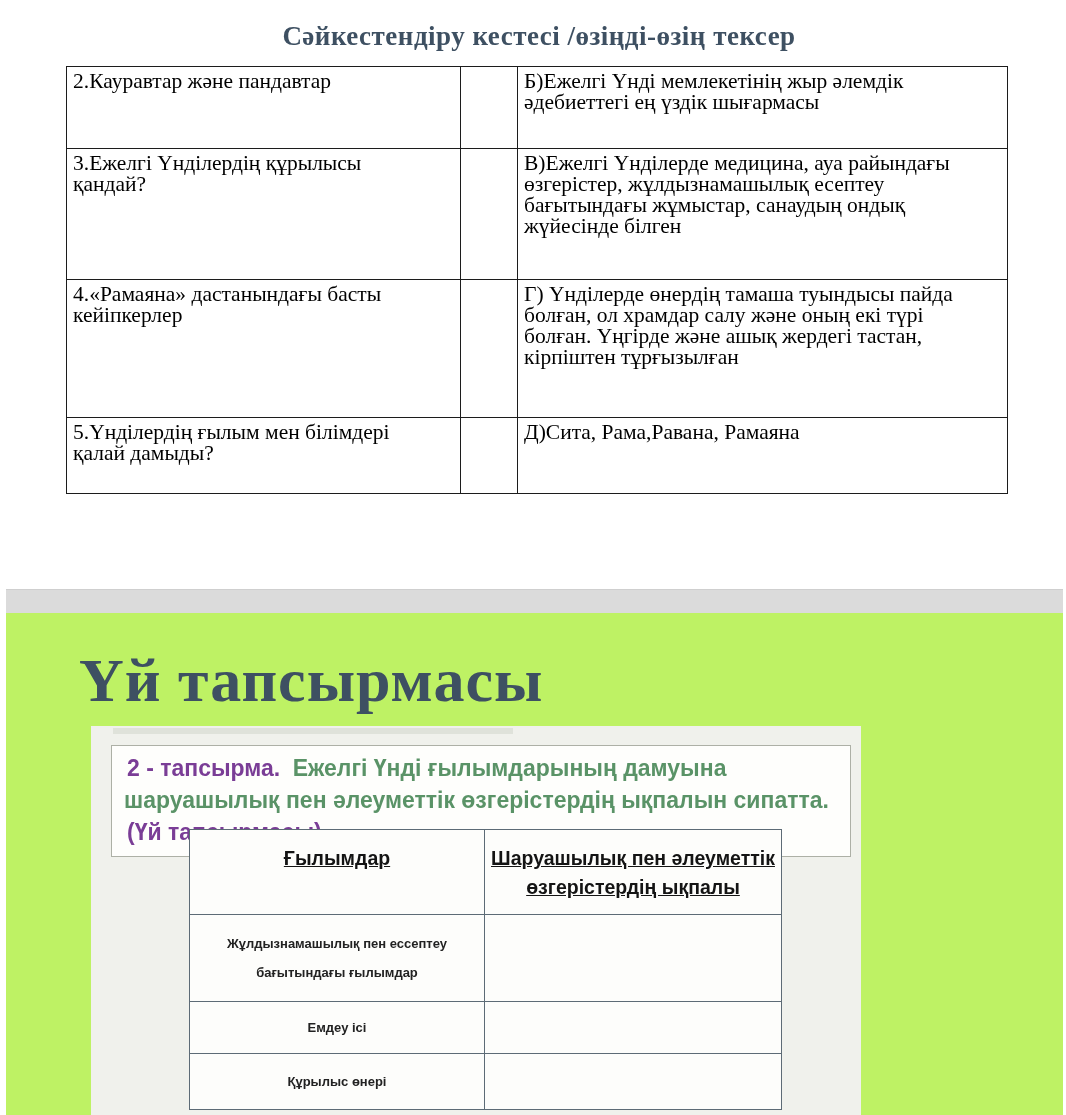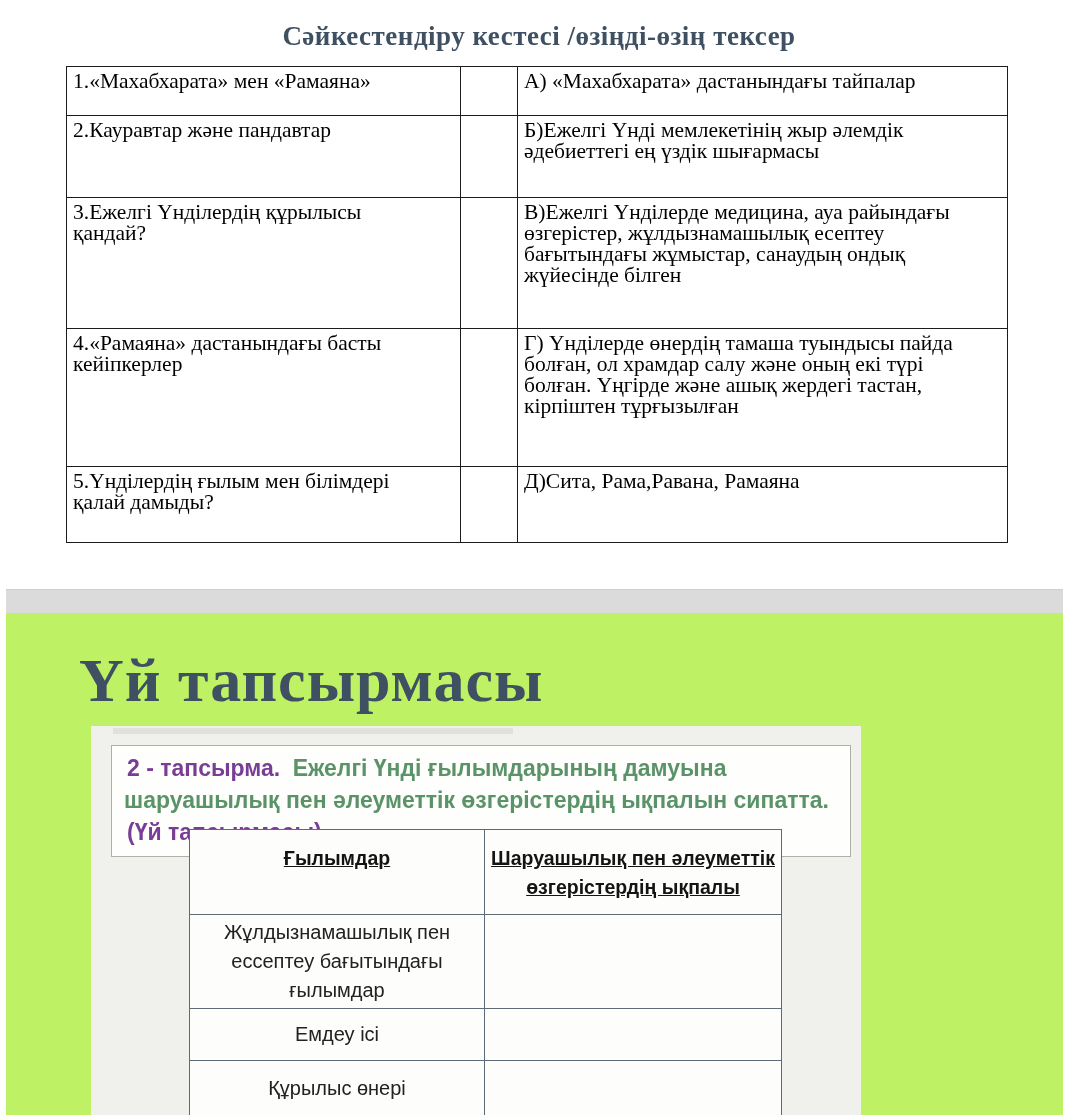--- a/index.html
+++ b/index.html
@@ -135,22 +135,22 @@
     font-weight: bold;
     font-size: 19.5px;
     line-height: 29px;
     color: #141414;
     height: 85px;
     text-decoration: underline;
   }
   table.hw-table td {
     vertical-align: middle;
     text-align: center;
-    font-weight: 400;
-    font-size: 20px;
+    font-weight: 700;
+    font-size: 13px;
     line-height: 29px;
     color: #222222;
   }
   tr.hr1 { height: 87px; }
   tr.hr2 { height: 52px; }
   tr.hr3 { height: 56px; }
 </style>
 </head>
 <body>
 
@@ -158,25 +158,20 @@
 
   <h1 class="title">Сәйкестендіру кестесі  /өзіңді-өзің тексер</h1>
 
   <table class="match-table">
     <colgroup>
         <col class="c1">
         <col class="c2">
         <col class="c3">
       </colgroup>
     <tbody>
-      <tr class="r1">
-        <td class="qcell">1.«Махабхарата» мен «Рамаяна»</td>
-        <td class="acell"></td>
-        <td class="vcell">А) «Махабхарата» дастанындағы тайпалар</td>
-      </tr>
       <tr class="r2">
         <td class="qcell">2.Кауравтар және пандавтар</td>
         <td class="acell"></td>
         <td class="vcell">Б)Ежелгі Үнді мемлекетінің жыр әлемдік әдебиеттегі ең үздік шығармасы</td>
       </tr>
       <tr class="r3">
         <td class="qcell">3.Ежелгі Үнділердің құрылысы қандай?</td>
         <td class="acell"></td>
         <td class="vcell">В)Ежелгі Үнділерде медицина, ауа райындағы өзгерістер, жұлдызнамашылық есептеу бағытындағы жұмыстар, санаудың ондық жүйесінде білген</td>
       </tr>

